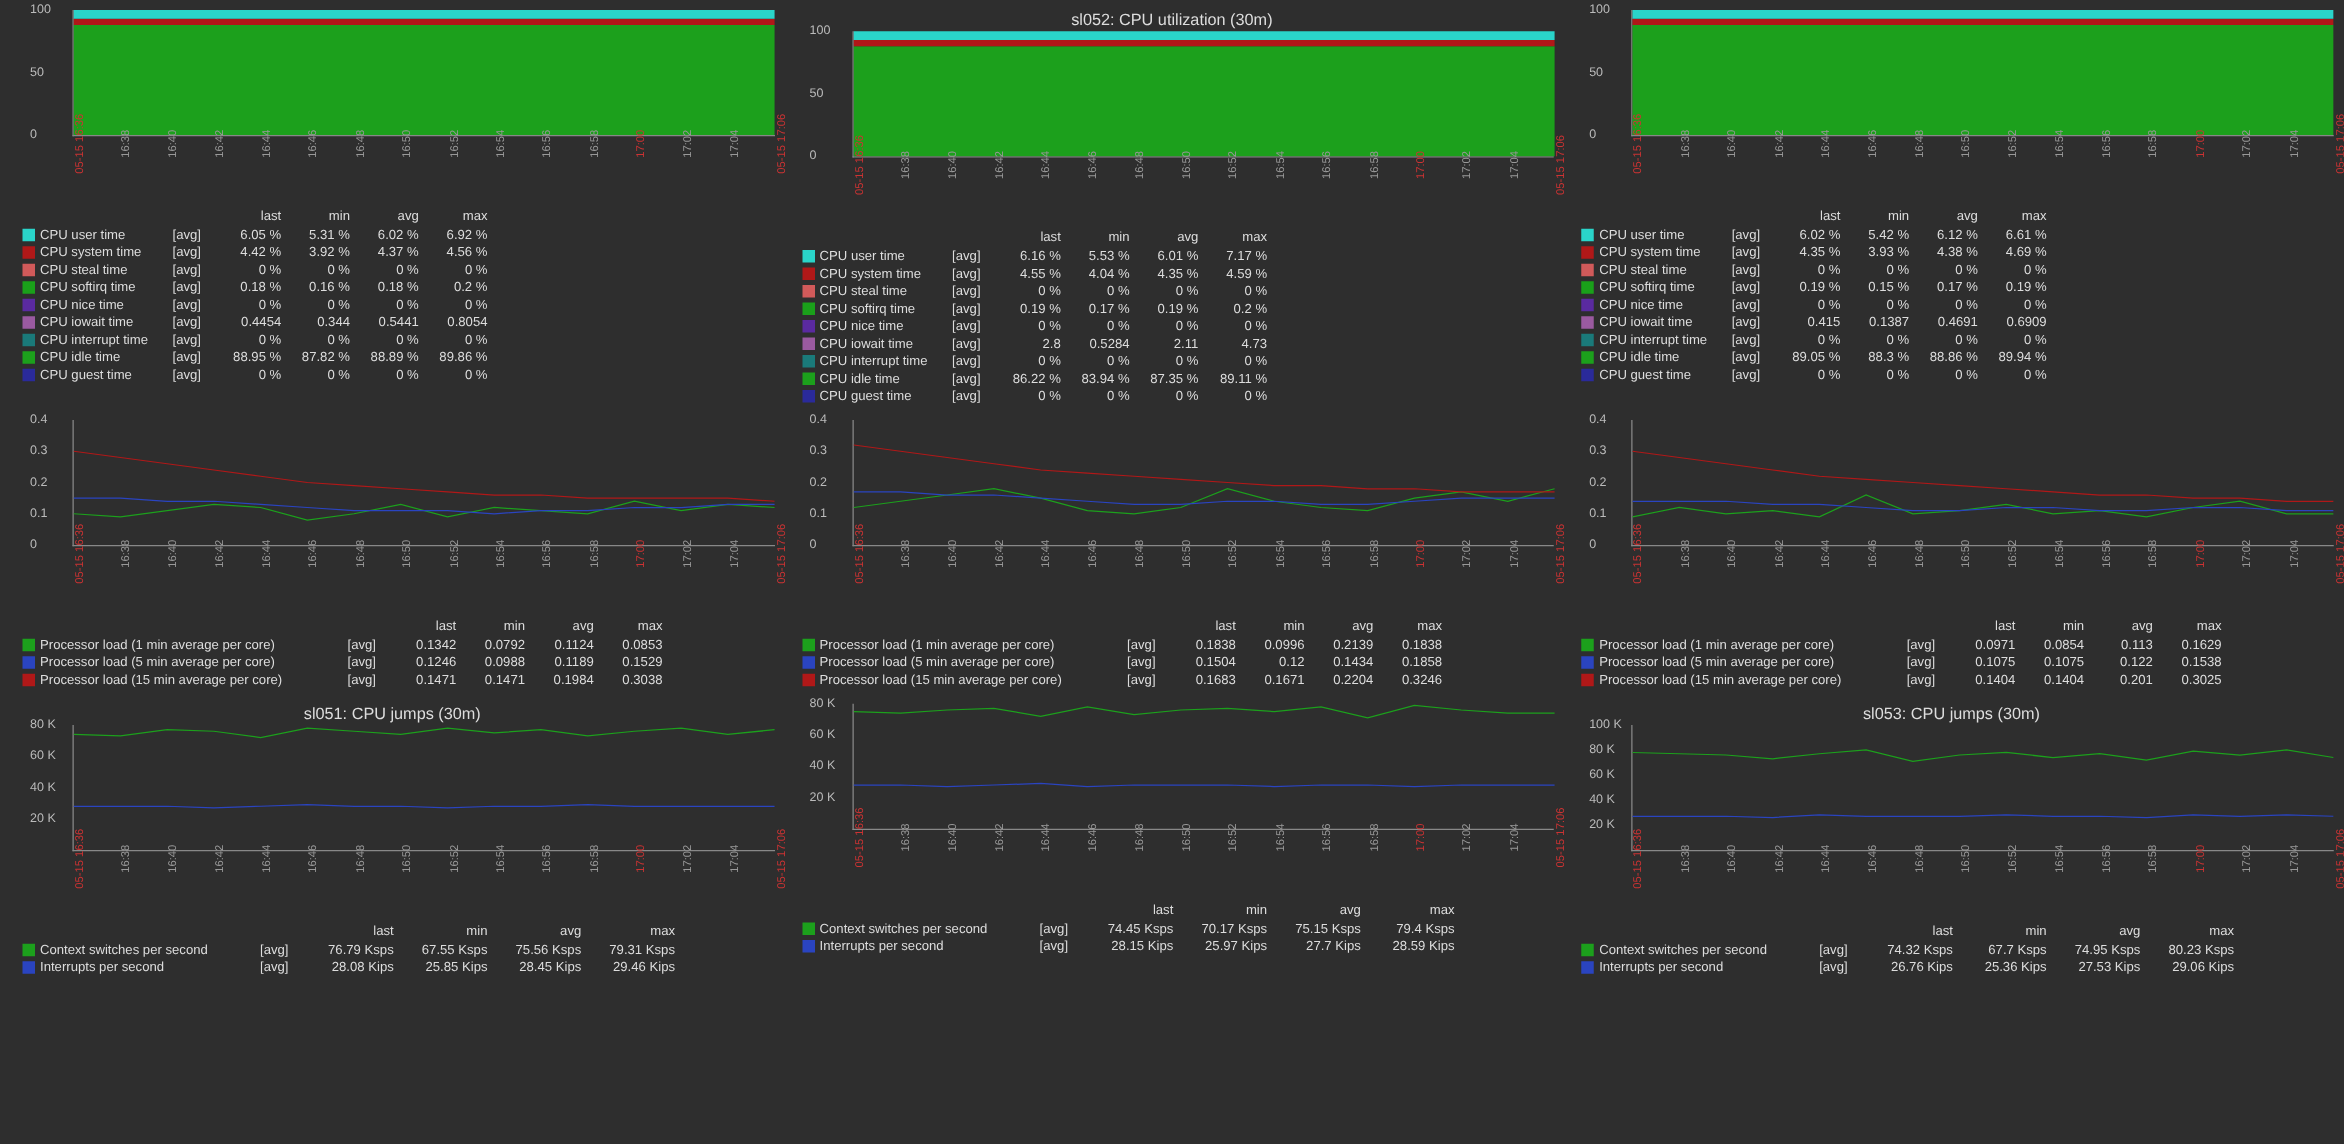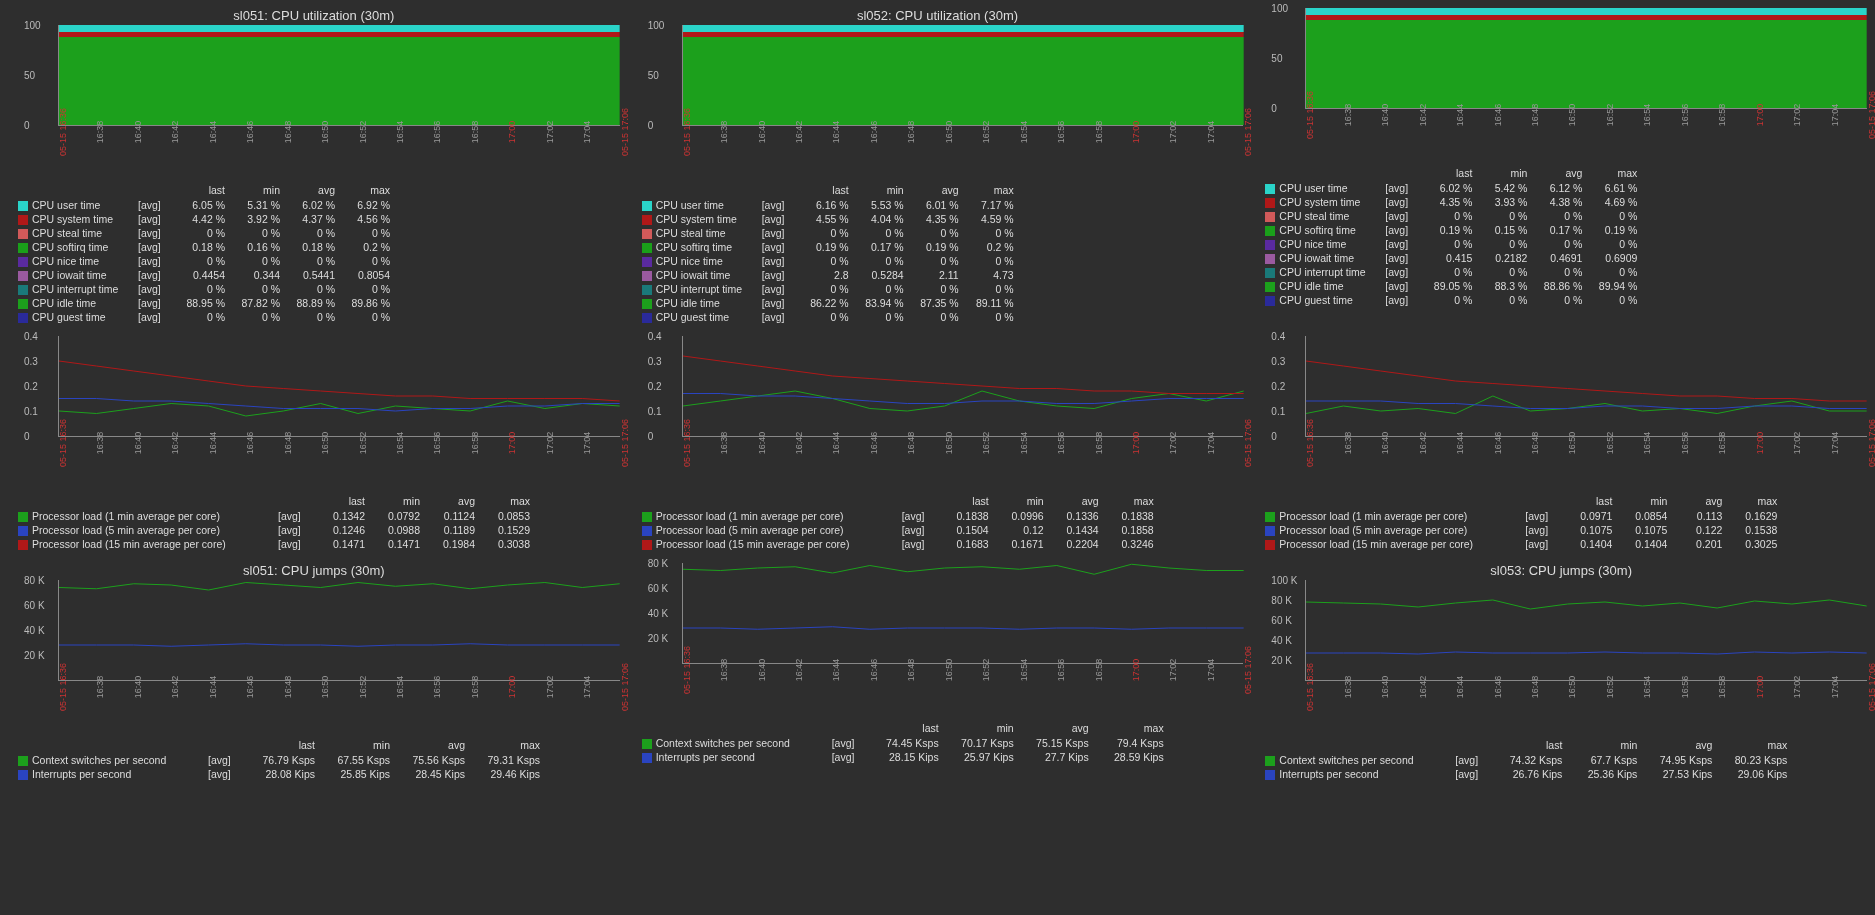--- a/index.html
+++ b/index.html
@@ -89,21 +89,20 @@
   }
   .hdr { color: #ccc; }
   .val { color: #ddd; text-align: right; padding-right: 8px;}
   .lbl { color: #ddd; white-space: nowrap;}
 </style>
 </head>
 <body>
 
 <div class="grid" id="grid">
     <div class="panel">
-      <div class="panel-title">sl051: CPU utilization (30m)</div>
       <div class="chart-area">
         <span class="ytick" style="bottom: 0%; transform: translateY(50%);">0</span>
         <span class="ytick" style="bottom: 50%; transform: translateY(50%);">50</span>
         <span class="ytick" style="bottom: 100%; transform: translateY(50%);">100</span>
         <svg class="plot" viewBox="0 0 100 100" preserveAspectRatio="none">
           <rect x="0" y="12" width="100" height="88" fill="#1ca01c"></rect>
           <rect x="0" y="7" width="100" height="5" fill="#b01818"></rect>
           <rect x="0" y="0" width="100" height="7" fill="#2ad4c9"></rect>
         </svg>
       </div>
@@ -396,21 +395,21 @@
           <span class="lbl">[avg]</span>
           <span class="val">0 %</span>
           <span class="val">0 %</span>
           <span class="val">0 %</span>
           <span class="val">0 %</span>
         </div>
         <div class="legend-row" style="grid-template-columns: 120px 40px 55px 55px 55px 55px;">
           <span class="lbl"><span class="swatch" style="background: rgb(154, 90, 160);"></span>CPU iowait time</span>
           <span class="lbl">[avg]</span>
           <span class="val">0.415</span>
-          <span class="val">0.2182</span>
+          <span class="val">0.1387</span>
           <span class="val">0.4691</span>
           <span class="val">0.6909</span>
         </div>
         <div class="legend-row" style="grid-template-columns: 120px 40px 55px 55px 55px 55px;">
           <span class="lbl"><span class="swatch" style="background: rgb(26, 122, 122);"></span>CPU interrupt time</span>
           <span class="lbl">[avg]</span>
           <span class="val">0 %</span>
           <span class="val">0 %</span>
           <span class="val">0 %</span>
           <span class="val">0 %</span>
@@ -537,21 +536,21 @@
           <span class="hdr val">last</span>
           <span class="hdr val">min</span>
           <span class="hdr val">avg</span>
           <span class="hdr val">max</span>
         </div>
         <div class="legend-row" style="grid-template-columns: 260px 40px 55px 55px 55px 55px;">
           <span class="lbl"><span class="swatch" style="background: rgb(28, 160, 28);"></span>Processor load (1 min average per core)</span>
           <span class="lbl">[avg]</span>
           <span class="val">0.1838</span>
           <span class="val">0.0996</span>
-          <span class="val">0.1336</span>
+          <span class="val">0.2139</span>
           <span class="val">0.1838</span>
         </div>
         <div class="legend-row" style="grid-template-columns: 260px 40px 55px 55px 55px 55px;">
           <span class="lbl"><span class="swatch" style="background: rgb(42, 68, 192);"></span>Processor load (5 min average per core)</span>
           <span class="lbl">[avg]</span>
           <span class="val">0.1504</span>
           <span class="val">0.12</span>
           <span class="val">0.1434</span>
           <span class="val">0.1858</span>
         </div>

